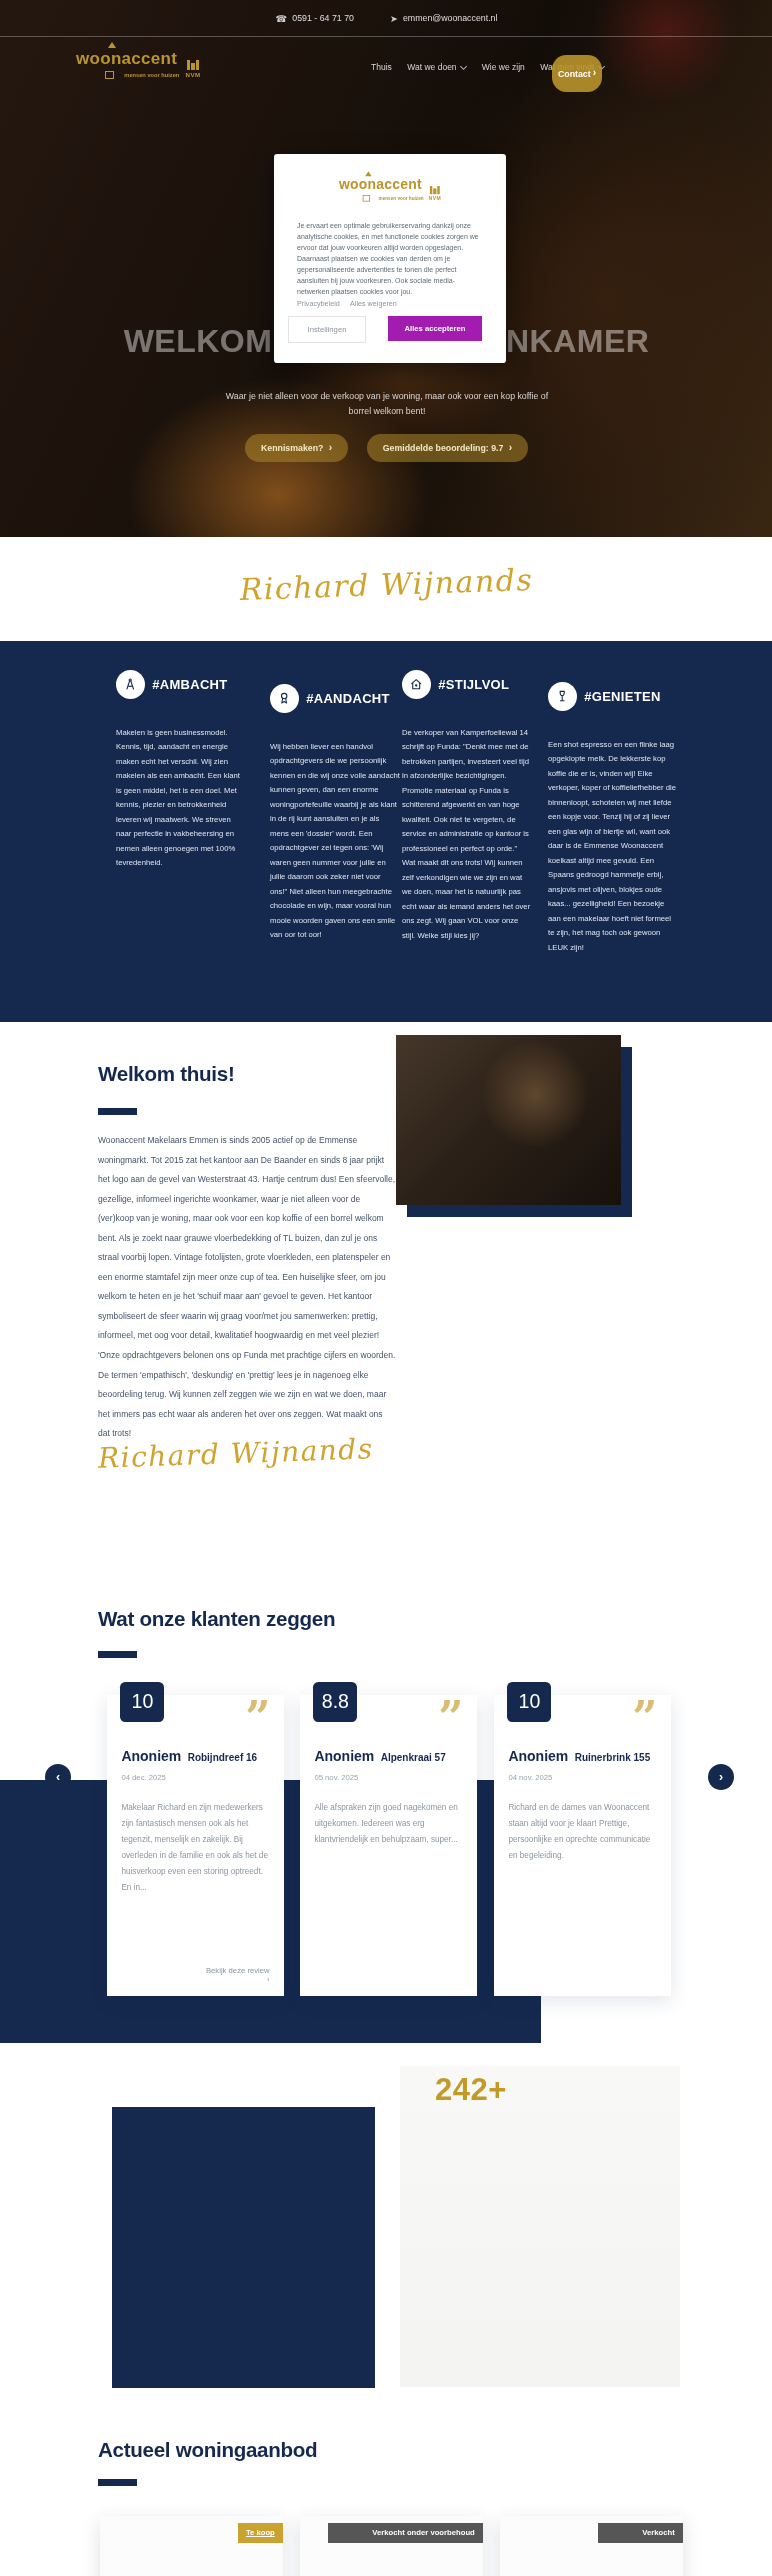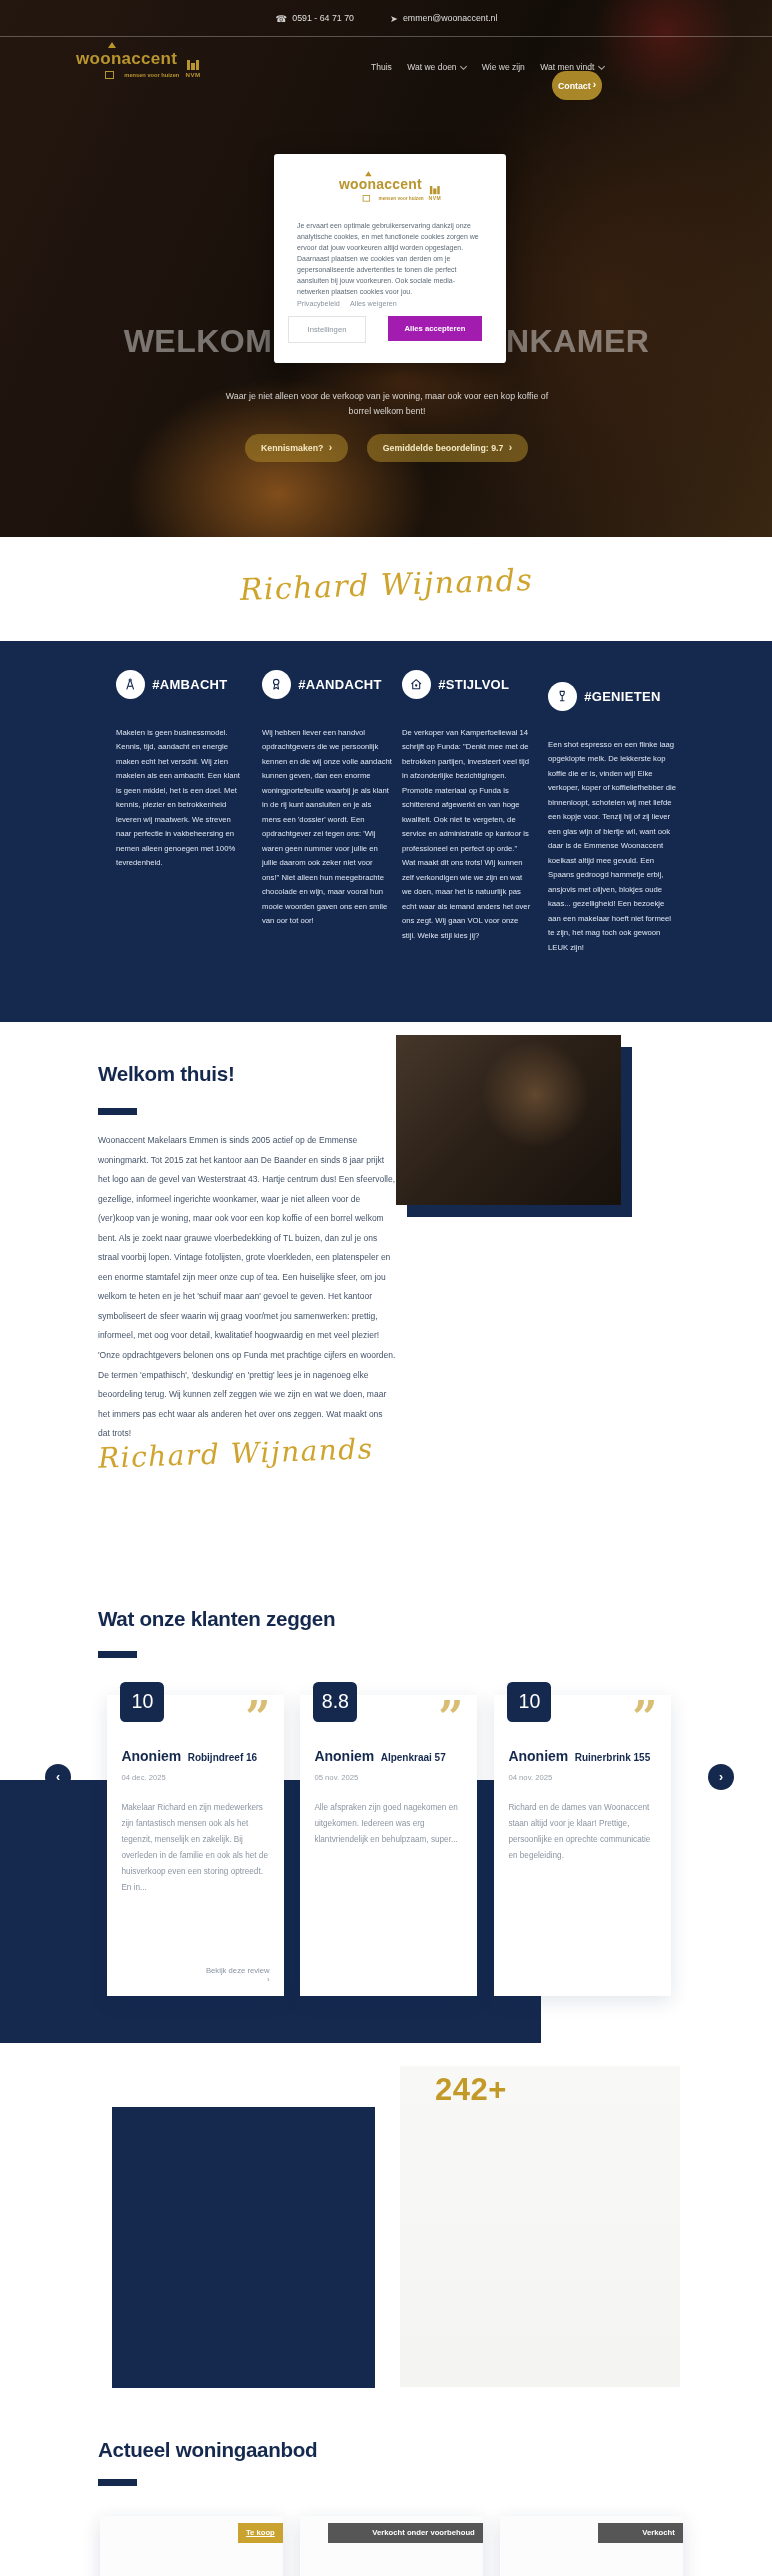--- a/index.html
+++ b/index.html
@@ -35,22 +35,22 @@
   .nvm-bars i:nth-child(1){height:10.3px;}
   .nvm-bars i:nth-child(2){height:7.2px;}
   .nvm-bars i:nth-child(3){height:10.3px;}
   .nvm-text{font-size:6.2px;font-weight:bold;color:#b9952e;letter-spacing:0.5px;}
 
   .navlogo{left:76px;top:49px;}
   .mainnav{left:371px;top:62px;display:flex;align-items:flex-start;gap:15.5px;color:rgba(255,255,255,.82);font-size:8.5px;}
   .navitem{display:flex;align-items:center;cursor:pointer;}
   .chev{display:inline-block;width:4.1px;height:4.1px;border-right:1px solid rgba(255,255,255,.65);
     border-bottom:1px solid rgba(255,255,255,.65);transform:rotate(45deg);margin-left:4.6px;vertical-align:1.5px;}
-  .contact-btn{left:552px;top:55px;width:50px;height:29px;border-radius:14.4px;background:rgba(185,149,44,.9);
-    display:flex;align-items:center;justify-content:center;gap:2px;color:#fff;font-weight:bold;font-size:8.8px;cursor:pointer;margin-top:16px;}
+  .contact-btn{left:552px;top:55px;width:50px;height:37px;border-radius:14.4px;background:rgba(185,149,44,.9);
+    display:flex;align-items:center;justify-content:center;gap:2px;color:#fff;font-weight:bold;font-size:8.8px;cursor:pointer;}
   .arrow-glyph{font-size:10.3px;line-height:1;font-weight:bold;}
 
   .hero-title{left:0;top:323px;width:773px;text-align:center;font-size:32px;font-weight:bold;
     letter-spacing:0.5px;color:rgba(255,255,255,.42);}
   .hero-sub{left:222px;top:389px;width:330px;text-align:center;font-size:8.8px;line-height:1.7;color:rgba(255,255,255,.8);}
   .hero-btns{left:0;top:434px;width:773px;display:flex;justify-content:center;gap:19.6px;}
   .hero-pill{height:28px;border-radius:14px;background:rgba(178,140,42,.52);display:flex;align-items:center;
     justify-content:center;gap:5.2px;color:rgba(255,244,210,.92);font-weight:bold;font-size:8.8px;padding:0 15.5px;cursor:pointer;}
 
   
@@ -229,21 +229,21 @@
         <svg width="14.4" height="14.4" viewBox="0 0 24 24" fill="none" stroke="#15294e" stroke-width="1.8" stroke-linecap="round">
           <circle cx="12" cy="5" r="1.8"></circle>
             <path d="M11 6.5 L6.5 20 M13 6.5 L17.5 20 M8.2 14.5 a7.5 7.5 0 0 0 7.6 0"></path>
         </svg>
       </span>
       <span class="vtitle">#AMBACHT</span>
     </div>
     <div class="vtext">Makelen is geen businessmodel. Kennis, tijd, aandacht en energie maken echt het verschil. Wij zien makelen als een ambacht. Een klant is geen middel, het is een doel. Met kennis, plezier en betrokkenheid leveren wij maatwerk. We streven naar perfectie in vakbeheersing en nemen alleen genoegen met 100% tevredenheid.</div>
   </div>
 
-  <div class="abs vcol" style="left:262px;">
+  <div class="abs vcol" style="left:270px;margin-top:14px;">
     <div class="vhead">
       <span class="vicon">
         <svg width="14.4" height="14.4" viewBox="0 0 24 24" fill="none" stroke="#15294e" stroke-width="1.8" stroke-linecap="round" stroke-linejoin="round">
           <circle cx="12" cy="8.5" r="4.5"></circle>
             <path d="M9.5 12.5 L8 20 L12 17.5 L16 20 L14.5 12.5"></path>
         </svg>
       </span>
       <span class="vtitle">#AANDACHT</span>
     </div>
     <div class="vtext">Wij hebben liever een handvol opdrachtgevers die we persoonlijk kennen en die wij onze volle aandacht kunnen geven, dan een enorme woningportefeuille waarbij je als klant in de rij kunt aansluiten en je als mens een 'dossier' wordt. Een opdrachtgever zei tegen ons: 'Wij waren geen nummer voor jullie en jullie daarom ook zeker niet voor ons!" Niet alleen hun meegebrachte chocolade en wijn, maar vooral hun mooie woorden gaven ons een smile van oor tot oor!</div>

